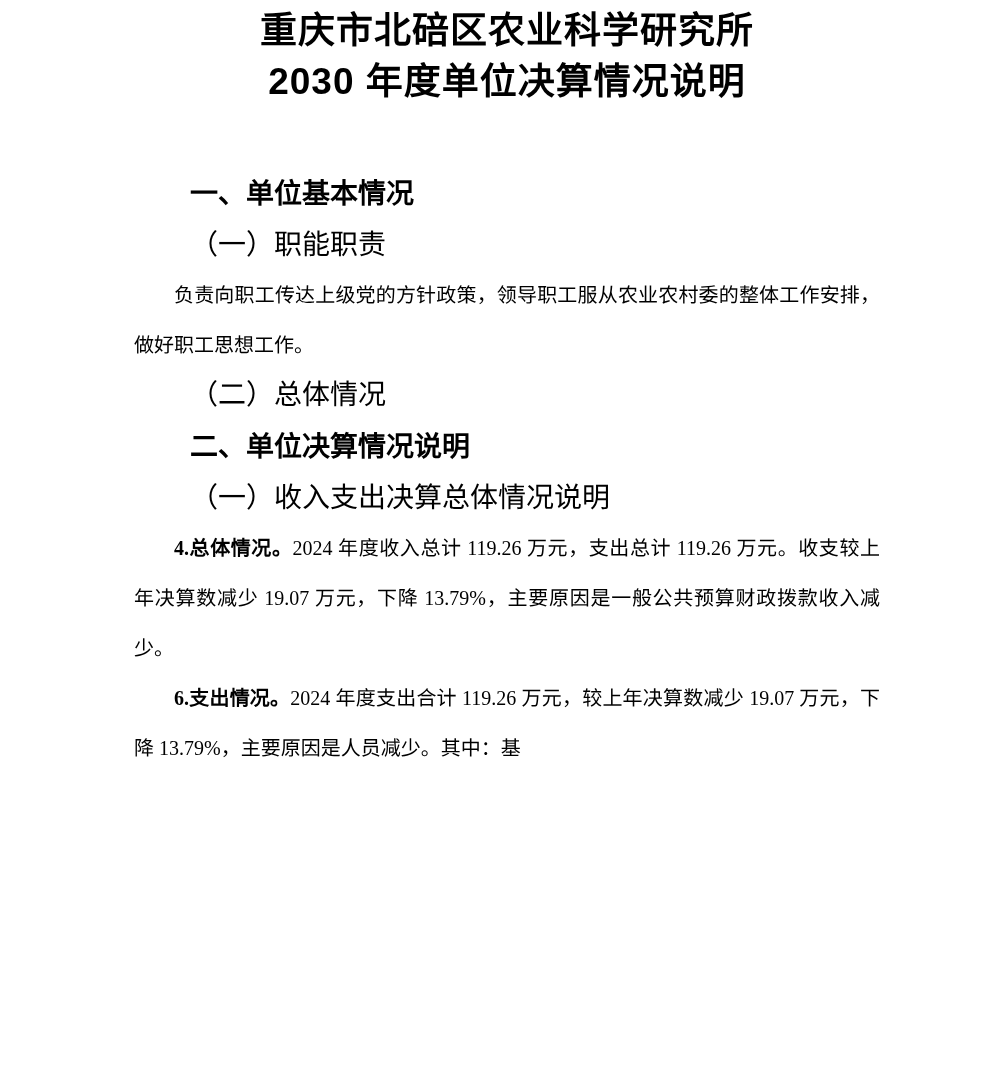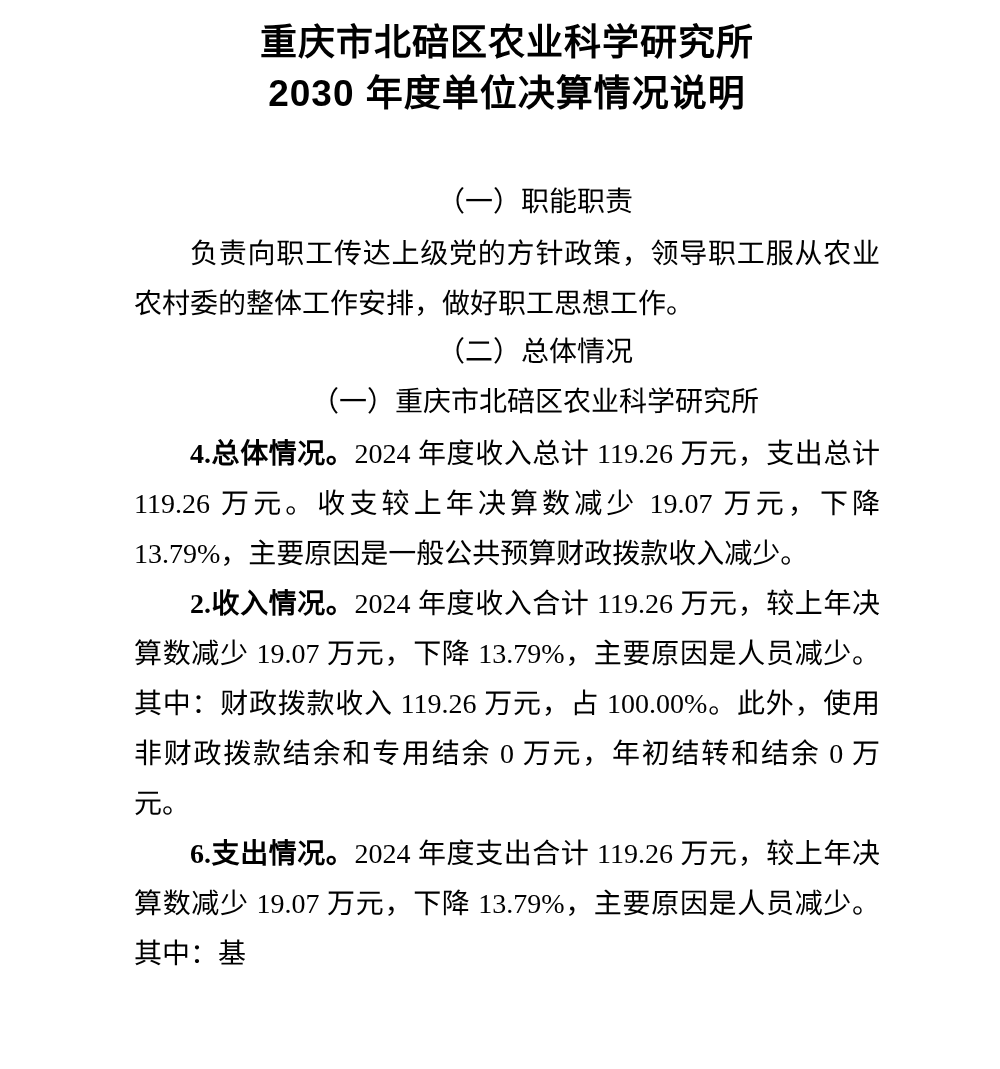--- a/index.html
+++ b/index.html
@@ -10,21 +10,21 @@
   }
   body {
     width: 1000px;
     height: 1069px;
     overflow: hidden;
   }
   .page {
     box-sizing: border-box;
     width: 1000px;
     height: 1069px;
-    padding: 17px 120px 0 134px;
+    padding: 5px 120px 0 134px;
     background: #ffffff;
   }
   .doc-title {
     font-family: "Liberation Sans", "DejaVu Sans", sans-serif;
     font-weight: 700;
     font-size: 37px;
     line-height: 51px;
     text-align: center;
     margin: 0;
     letter-spacing: 1px;
@@ -39,57 +39,58 @@
   .block-h1 {
     font-family: "Liberation Sans", "DejaVu Sans", sans-serif;
     font-weight: 700;
     font-size: 28px;
     line-height: 53px;
     margin: 0;
     text-indent: 2em;
     text-align: left;
   }
   .block-h2 {
-    font-family: Liberation Mono, monospace;
+    font-family: Liberation Serif, serif;
     font-weight: 400;
     font-size: 28px;
     line-height: 50px;
     margin: 0;
     text-indent: 2em;
-    text-align: center;
+    text-align: left;
   }
   .block-p {
     font-family: "Liberation Serif", "DejaVu Serif", serif;
     font-weight: 400;
-    font-size: 28px;
+    font-size: 20px;
     line-height: 50px;
     margin: 0;
     text-indent: 2em;
   }
   .p-lead {
     font-weight: 700;
   }
 </style>
 </head>
 <body>
 
 <div class="page">
   <p class="doc-title">重庆市北碚区农业科学研究所</p>
   <p class="doc-title">2030 年度单位决算情况说明</p>
   <div class="doc-body" id="doc-body">
+  <p class="block-h1">一、单位基本情况</p>
 
   <p class="block-h2">（一）职能职责</p>
 
   <p class="block-p"><span class="p-text">负责向职工传达上级党的方针政策，领导职工服从农业农村委的整体工作安排，做好职工思想工作。</span></p>
 
   <p class="block-h2">（二）总体情况</p>
 
 
+  <p class="block-h1">二、单位决算情况说明</p>
 
-  <p class="block-h2">（一）重庆市北碚区农业科学研究所</p>
+  <p class="block-h2">（一）收入支出决算总体情况说明</p>
 
   <p class="block-p"><span class="p-lead">4.总体情况。</span><span class="p-text">2024 年度收入总计 119.26 万元，支出总计 119.26 万元。收支较上年决算数减少 19.07 万元，下降 13.79%，主要原因是一般公共预算财政拨款收入减少。</span></p>
 
-  <p class="block-p"><span class="p-lead">2.收入情况。</span><span class="p-text">2024 年度收入合计 119.26 万元，较上年决算数减少 19.07 万元，下降 13.79%，主要原因是人员减少。其中：财政拨款收入 119.26 万元，占 100.00%。此外，使用非财政拨款结余和专用结余 0 万元，年初结转和结余 0 万元。</span></p>
 
   <p class="block-p"><span class="p-lead">6.支出情况。</span><span class="p-text">2024 年度支出合计 119.26 万元，较上年决算数减少 19.07 万元，下降 13.79%，主要原因是人员减少。其中：基</span></p>
 </div>
 </div>
 
 </body></html>

